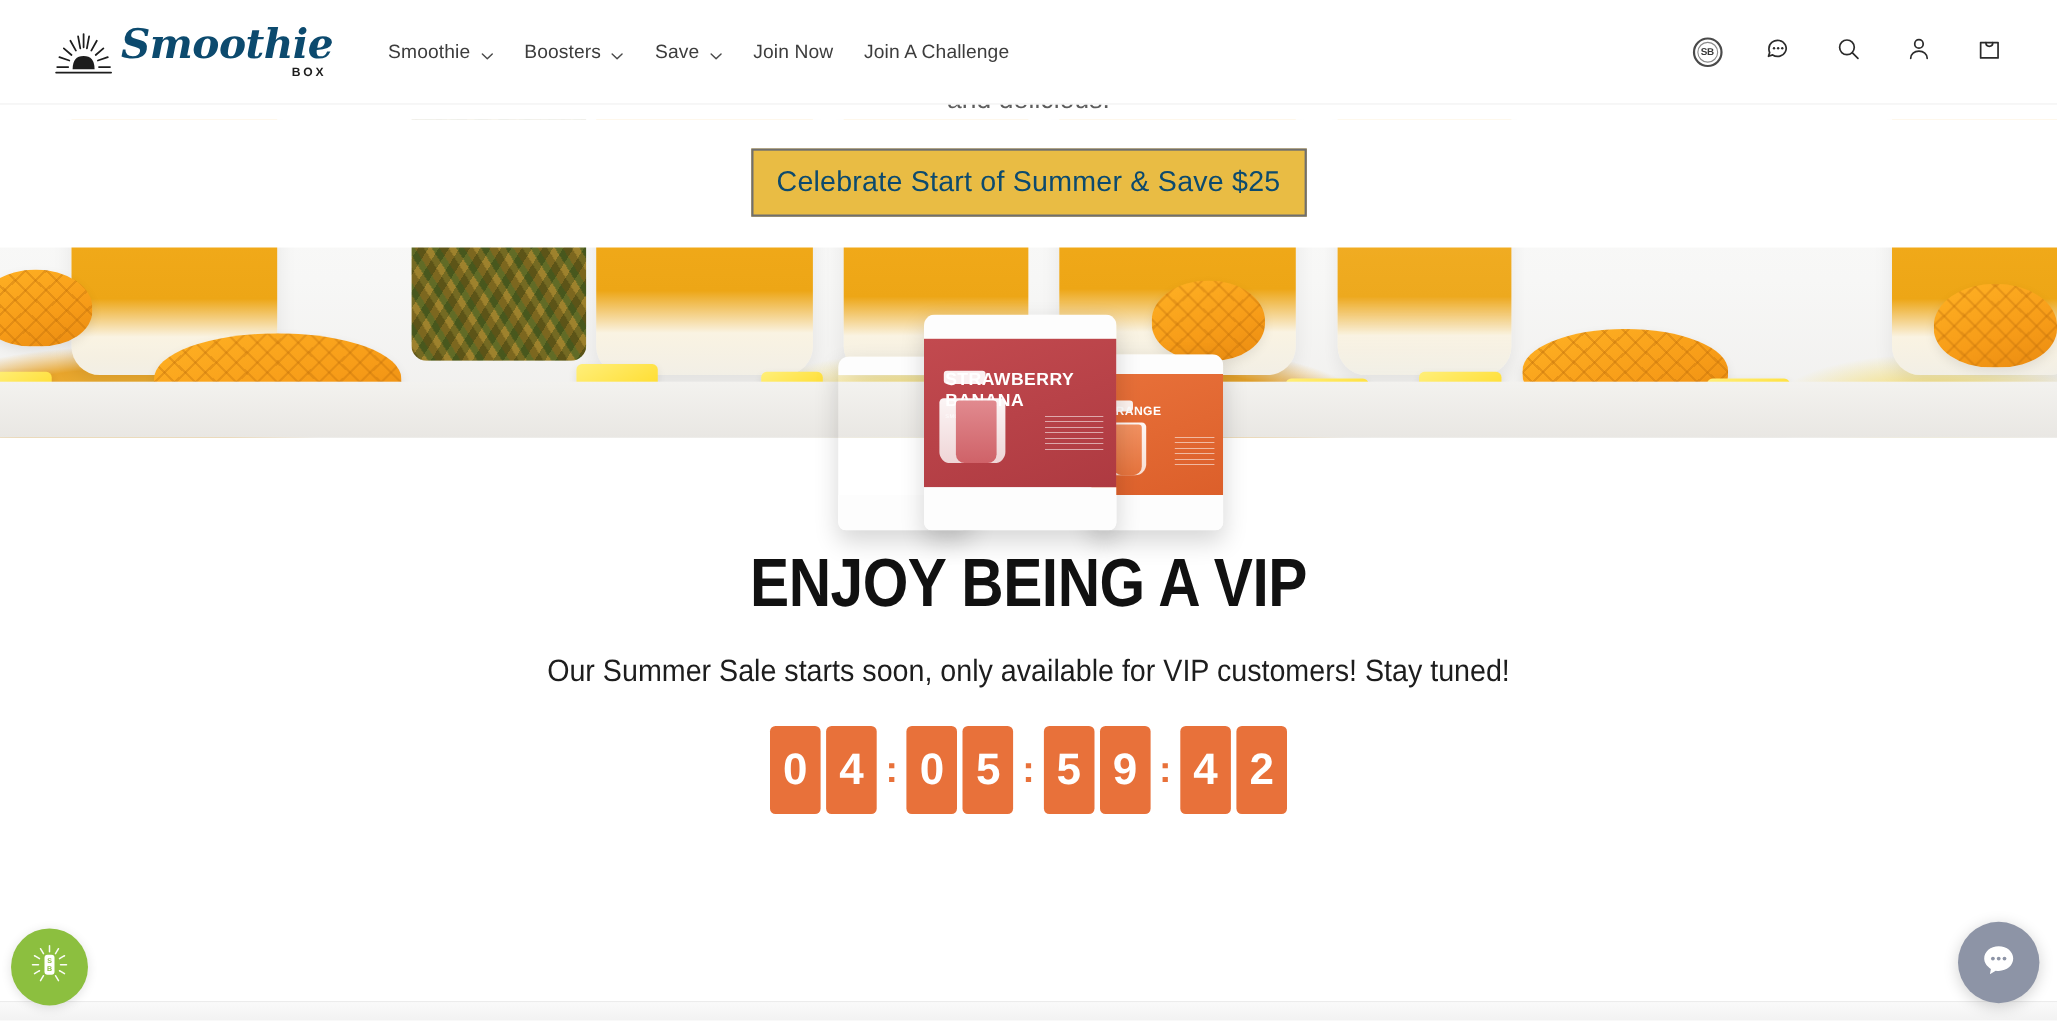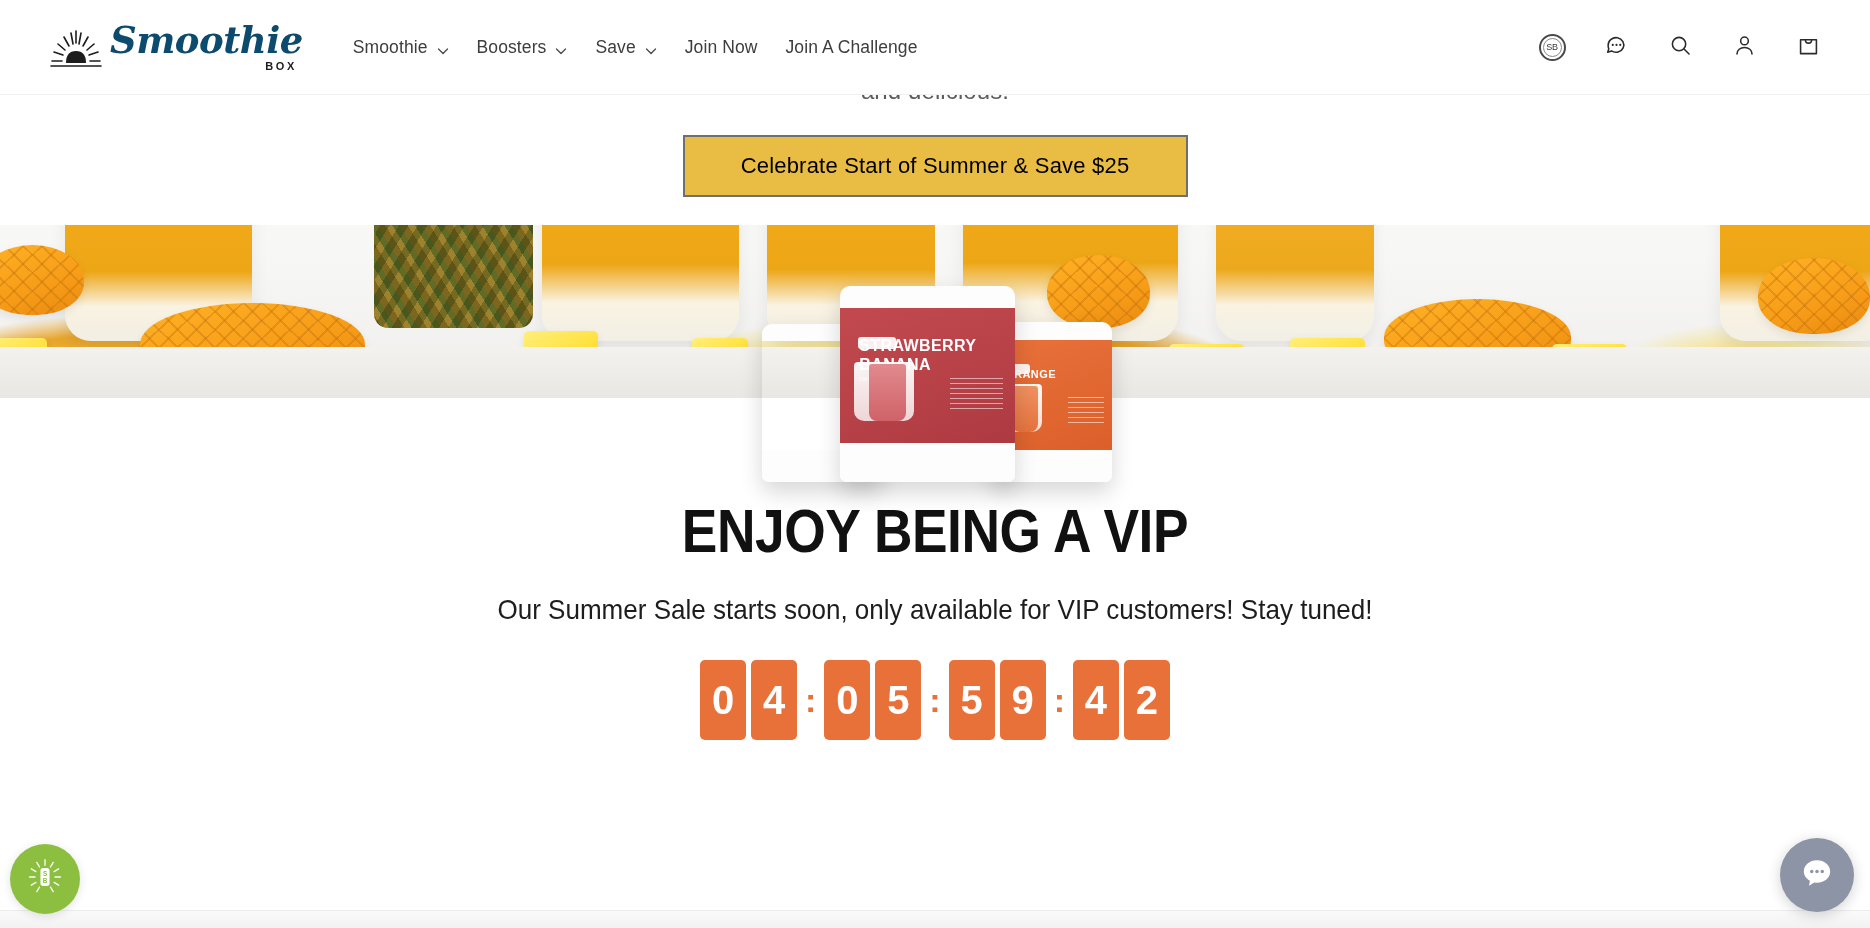--- a/index.html
+++ b/index.html
@@ -55,21 +55,21 @@
   }
   .sb-badge {
     width:27px; height:27px; border-radius:50%;
     border:2px solid #4a4a4a; display:flex; align-items:center; justify-content:center;
     position:relative; background:#fff;
   }
   .sb-badge::after {
     content:""; position:absolute; inset:2px; border-radius:50%; border:1px solid #8a8a8a;
   }
   .sb-badge span {
-    font-size:9px; font-weight:400; letter-spacing:-0.3px; color:#3a3a3a; z-index:2;
+    font-size:9px; font-weight:700; letter-spacing:-0.3px; color:#3a3a3a; z-index:2;
     font-family:"Liberation Sans", sans-serif;
   }
 
   
   .hero-band {
     position:absolute; top:80px; left:0; width:1870px; height:318px; overflow:hidden;
   }
   .hero-photo { position:absolute; top:0; bottom:0; width:50%; overflow:hidden; }
   .hero-photo.left { left:0; }
   .hero-photo.right { right:0; }
@@ -126,21 +126,21 @@
     padding-top:0px; padding-bottom:0px;
   }
   .hero-sub {
     font-size:24px; color:#5c5c5c; line-height:1.45;
     margin-top:-6px; letter-spacing:.1px;
   }
   .cta-wrap { width:100%; background:#ffffff; display:flex; justify-content:center; padding:26px 0 28px; }
   .cta-btn {
     width:505px; height:62px; background:#e9bc44; border:2px solid #6f6f6f;
     font-family:"Liberation Sans", sans-serif;
-    font-size:22px; color:#000000; letter-spacing:.2px; cursor:pointer;
+    font-size:26px; color:#0c4a6e; letter-spacing:.2px; cursor:pointer;
     display:flex; align-items:center; justify-content:center;
   }
 
   
   .pouches {
     position:absolute; top:262px; left:50%; transform:translateX(-50%);
     width:470px; height:220px; z-index:45;
   }
   .pouch {
     position:absolute; bottom:0;

